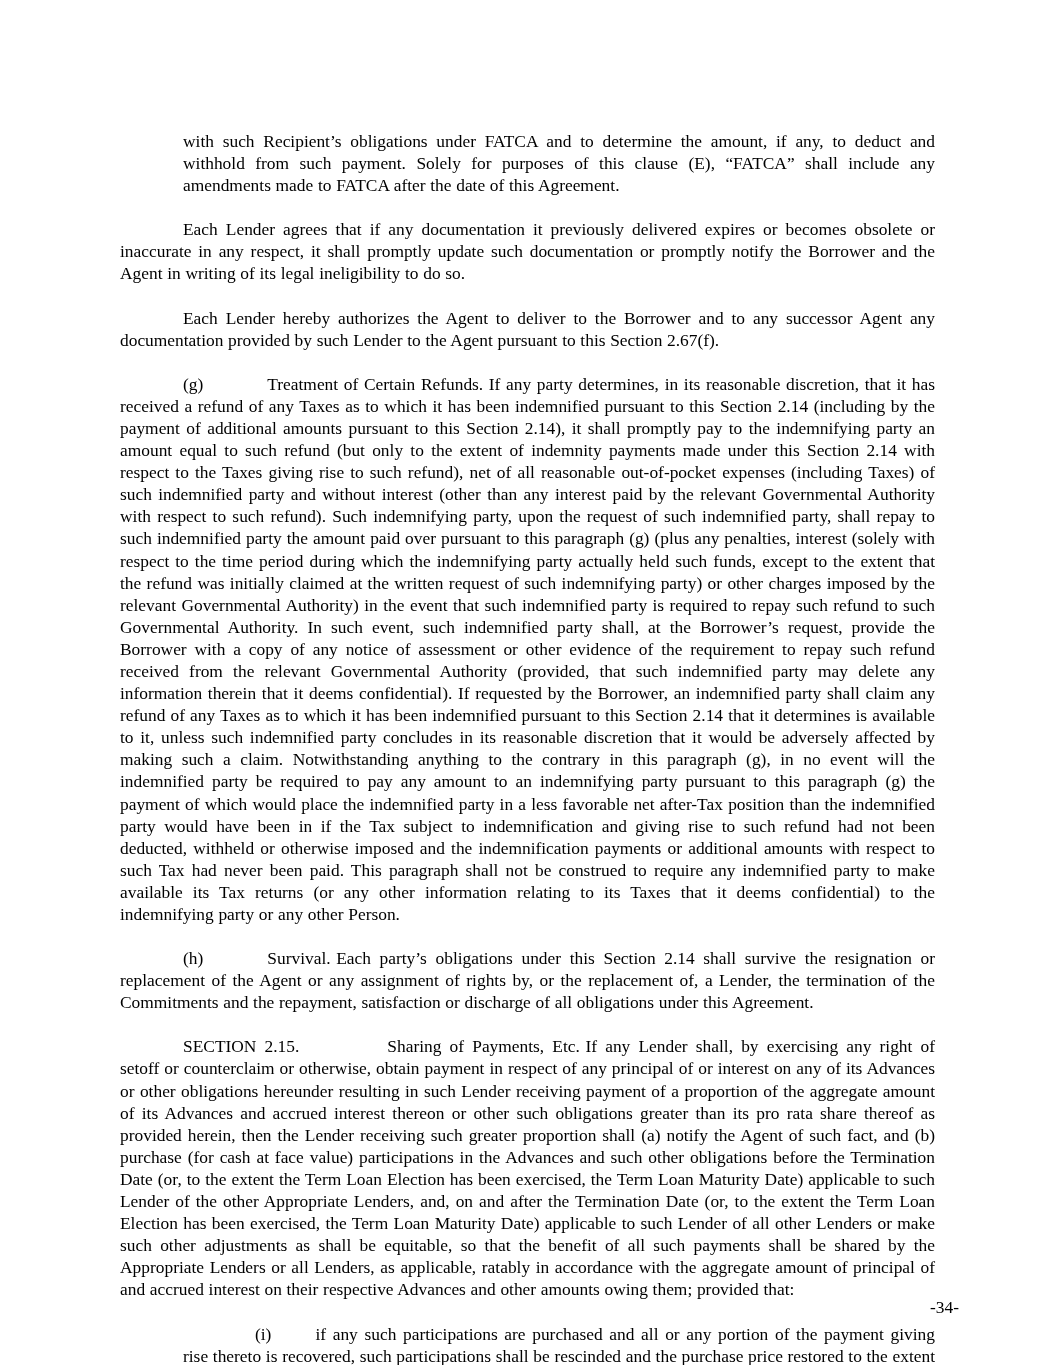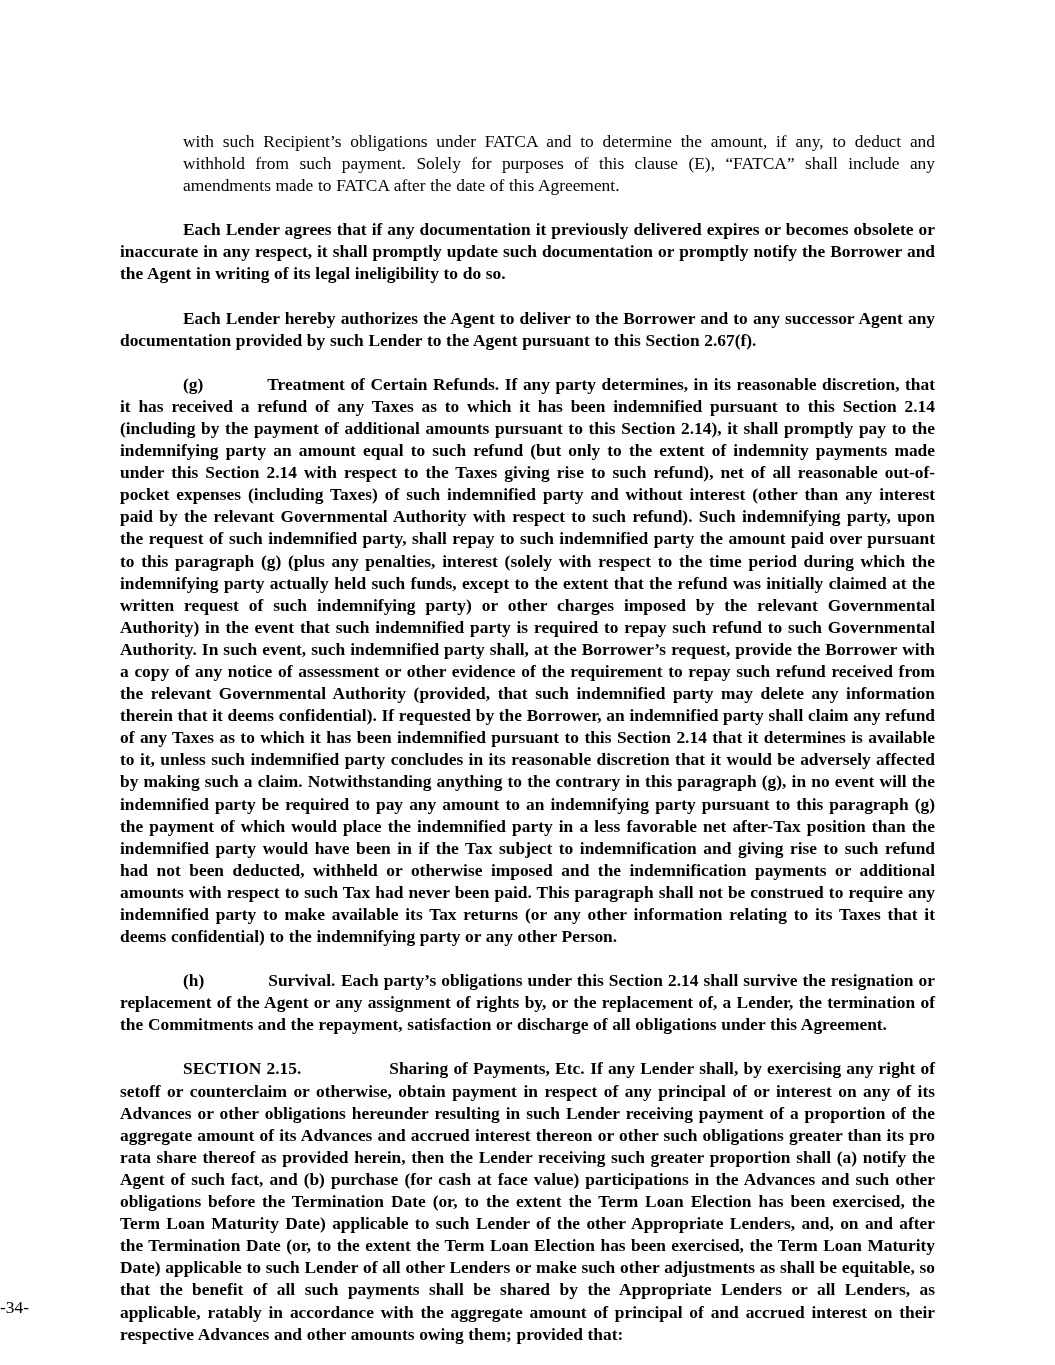--- a/index.html
+++ b/index.html
@@ -49,21 +49,20 @@
 
   
   .para--block-indent {
     margin-left: 63px;
     width: 752px;
   }
 
   
   .para--first-indent {
     text-indent: 63px;
-    font-weight: bold;
   }
 
   
   .para--clause {
     margin-left: 63px;
     width: 752px;
     text-indent: 72px;
   }
 
   
@@ -81,21 +80,21 @@
   }
 
   
   .sp { display: inline-block; width: 0.32em; }
 
   .footer {
     position: absolute;
     left: 0;
     top: 1288px;
     width: 959px;
-    text-align: left;
+    text-align: right;
     font-size: 17.4px;
     line-height: 22px;
     font-family: "Liberation Serif", "DejaVu Serif", serif;
   }
 </style>
 </head>
 <body>
 
 <div class="page">
 

